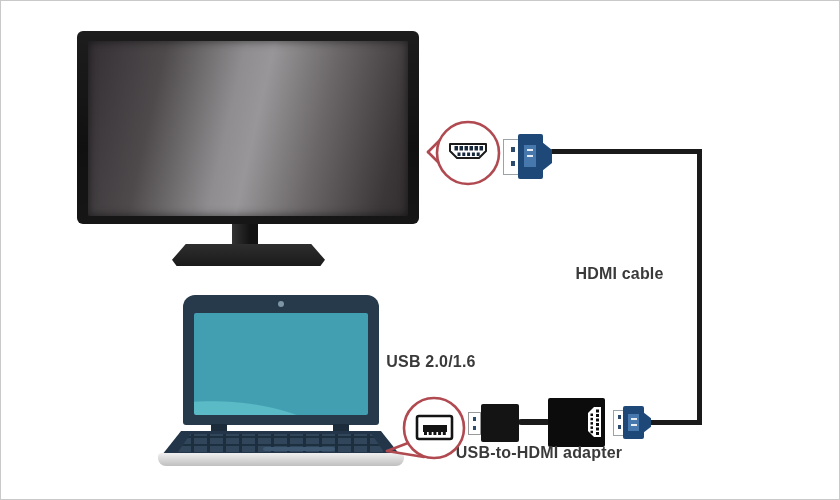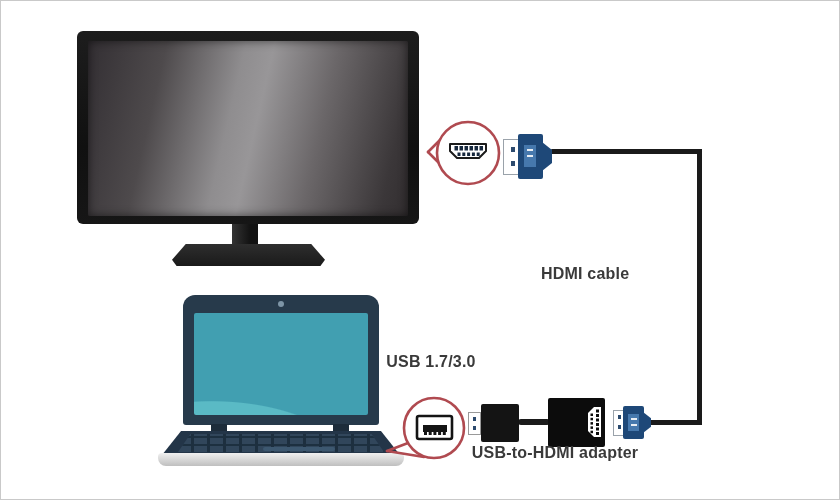--- a/index.html
+++ b/index.html
@@ -103,24 +103,24 @@
   .usb-tip{position:absolute;left:467px;top:411px;width:13px;height:23px;background:#fff;border:1.5px solid #999;box-sizing:border-box;}
   .usb-tip .a{left:4px;top:4px;width:3px;height:4px;}
   .usb-tip .b{left:4px;top:13px;width:3px;height:4px;}
   .usb-body{position:absolute;left:480px;top:403px;width:38px;height:38px;background:#141414;border-radius:2px;}
   .adapter-box{position:absolute;left:547px;top:397px;width:57px;height:49px;background:#0c0c0c;border-radius:2px;}
   
   .label{
     position:absolute;color:var(--label_text,#3a3a3a);
     font-size:16px;font-weight:600;letter-spacing:.2px;
   }
-  .hdmi-cable-label{left:540px;top:264px;width:157px;text-align:left;}
+  .hdmi-cable-label{left:540px;top:264px;width:157px;text-align:center;}
   .usb-port-label{left:350px;top:350px;width:160px;text-align:center;line-height:22px;}
   .usb-port-label span{display:block;}
-  .adapter-label{left:448px;top:443px;width:180px;text-align:center;margin-left:16px;}
+  .adapter-label{left:448px;top:443px;width:180px;text-align:center;}
   
   .overlay{position:absolute;left:0;top:0;width:838px;height:498px;pointer-events:none;}
   .callout-line{stroke:var(--callout_red,#b04a50);stroke-width:2.6;fill:none;stroke-linecap:round;}
   .callout-circle{stroke:var(--callout_red,#b04a50);stroke-width:2.6;fill:#ffffff;}
   .port-outline{fill:#ffffff;stroke:#1b1b1b;stroke-width:2;stroke-linejoin:round;}
   .port-pin{fill:#16273c;}
   .usbport-outline{fill:#ffffff;stroke:#141414;stroke-width:2.6;}
   .usbport-bar{fill:#141414;}
   .adapter-port{fill:#ffffff;}
   .adapter-pin{fill:#0c0c0c;}
@@ -179,21 +179,21 @@
   <div class="plug-body body-bot">
     <div class="patch">
       <i class="m1"></i>
         <i class="m2"></i>
     </div>
   </div>
   <div class="plug-taper taper-bot"></div>
 
   <div class="label hdmi-cable-label">HDMI cable</div>
   <div class="label usb-port-label">
-    <span>USB 1.7/3.0</span>
+    <span>USB 2.0/1.6</span>
   </div>
   <div class="label adapter-label">USB-to-HDMI adapter</div>
 
   <svg class="overlay" viewBox="0 0 838 498">
 
     <path class="callout-line" d="M427,151 L446,132"></path>
     <path class="callout-line" d="M427,151 L448,172"></path>
     <circle class="callout-circle" cx="467" cy="152" r="31"></circle>
 
     <path class="port-outline" d="M449,143 L485,143 L485,150 L478,157 L456,157 L449,150 Z"></path>

